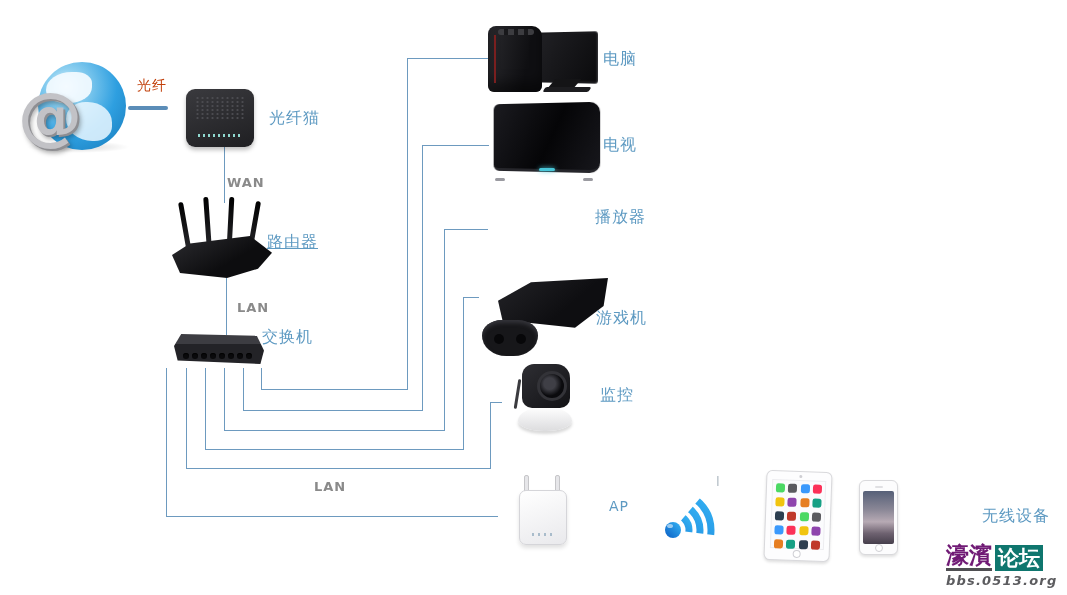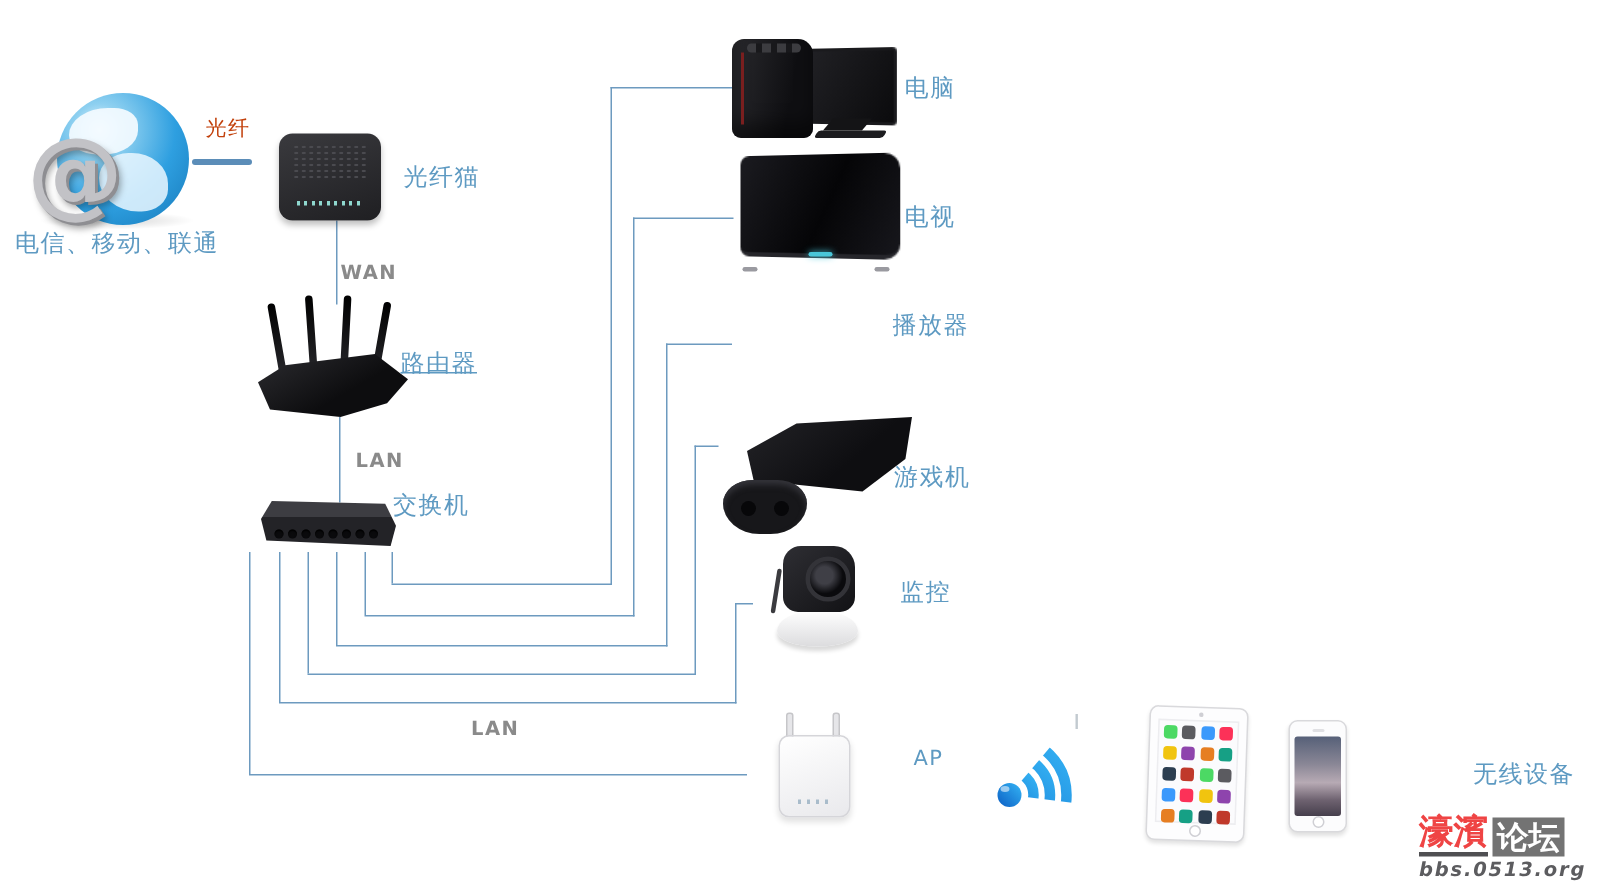--- a/index.html
+++ b/index.html
@@ -117,24 +117,24 @@
   .iphone{position:absolute;left:859px;top:480px;width:37px;height:73px;background:#fcfcfd;border:1px solid #d9d9dc;
         border-radius:6px;box-shadow:0 2px 3px rgba(0,0,0,.12);}
   .iphspk{position:absolute;left:50%;top:5px;transform:translateX(-50%);width:8px;height:2px;border-radius:2px;background:#e0e0e3;}
   .iphscr{position:absolute;left:3px;top:10px;right:3px;bottom:10px;border-radius:2px;
         background:linear-gradient(180deg,#566078 0%,#8a8796 35%,#b7aab4 58%,#6e6270 80%,#463f4c 100%);}
   .iphhome{position:absolute;left:50%;bottom:2px;transform:translateX(-50%);width:6px;height:6px;
         border:1px solid #cfcfd4;border-radius:50%;background:#fff;}
   
   .wm{position:absolute;left:946px;top:543px;width:116px;}
   .wmrow{display:flex;align-items:flex-end;gap:3px;}
-  .wmname{font-family:"DejaVu Serif","Liberation Serif",serif;font-size:23px;font-weight:700;color:#ef4444;
+  .wmname{font-family:"DejaVu Serif","Liberation Serif",serif;font-size:23px;font-weight:700;color:#701a75;
         line-height:1.05;border-bottom:3px solid #4f4f52;padding-bottom:1px;}
   .wmbox{font-family:"DejaVu Serif","Liberation Serif",serif;font-size:21px;font-weight:700;color:#fff;
-        background:#737373;padding:1px 3px 2px 3px;line-height:1.1;}
+        background:#0f766e;padding:1px 3px 2px 3px;line-height:1.1;}
   .wmurl{font-size:13px;font-weight:700;font-style:italic;color:#5c5c5f;letter-spacing:1.2px;margin-top:2px;}
 </style>
 </head>
 <body>
 
 <div class="stage">
 
   <div>
     <div class="fiber" style="left:128px;top:106px;width:40px;height:4px;"></div>
   </div>
@@ -175,21 +175,20 @@
     <div class="ln" style="left:490px;top:402px;width:12px;height:1px;"></div>
   </div>
   <div>
     <div class="ln" style="left:166px;top:368px;width:1px;height:148px;"></div>
     <div class="ln" style="left:166px;top:516px;width:332px;height:1px;"></div>
   </div>
 
   <div class="gshadow"></div>
   <div class="globe"></div>
   <div class="at">@</div>
-  <span class="lbl" style="left:10px;top:152px;">电信、移动、联通</span>
 
   <span class="glbl2" style="left:137px;top:77px;">光纤</span>
   <span class="glbl" style="left:227px;top:175px;">WAN</span>
   <span class="glbl" style="left:237px;top:300px;">LAN</span>
   <span class="glbl" style="left:314px;top:479px;">LAN</span>
 
   <div class="modem">
     <div class="vents"></div>
     <div class="leds"></div>
   </div>

